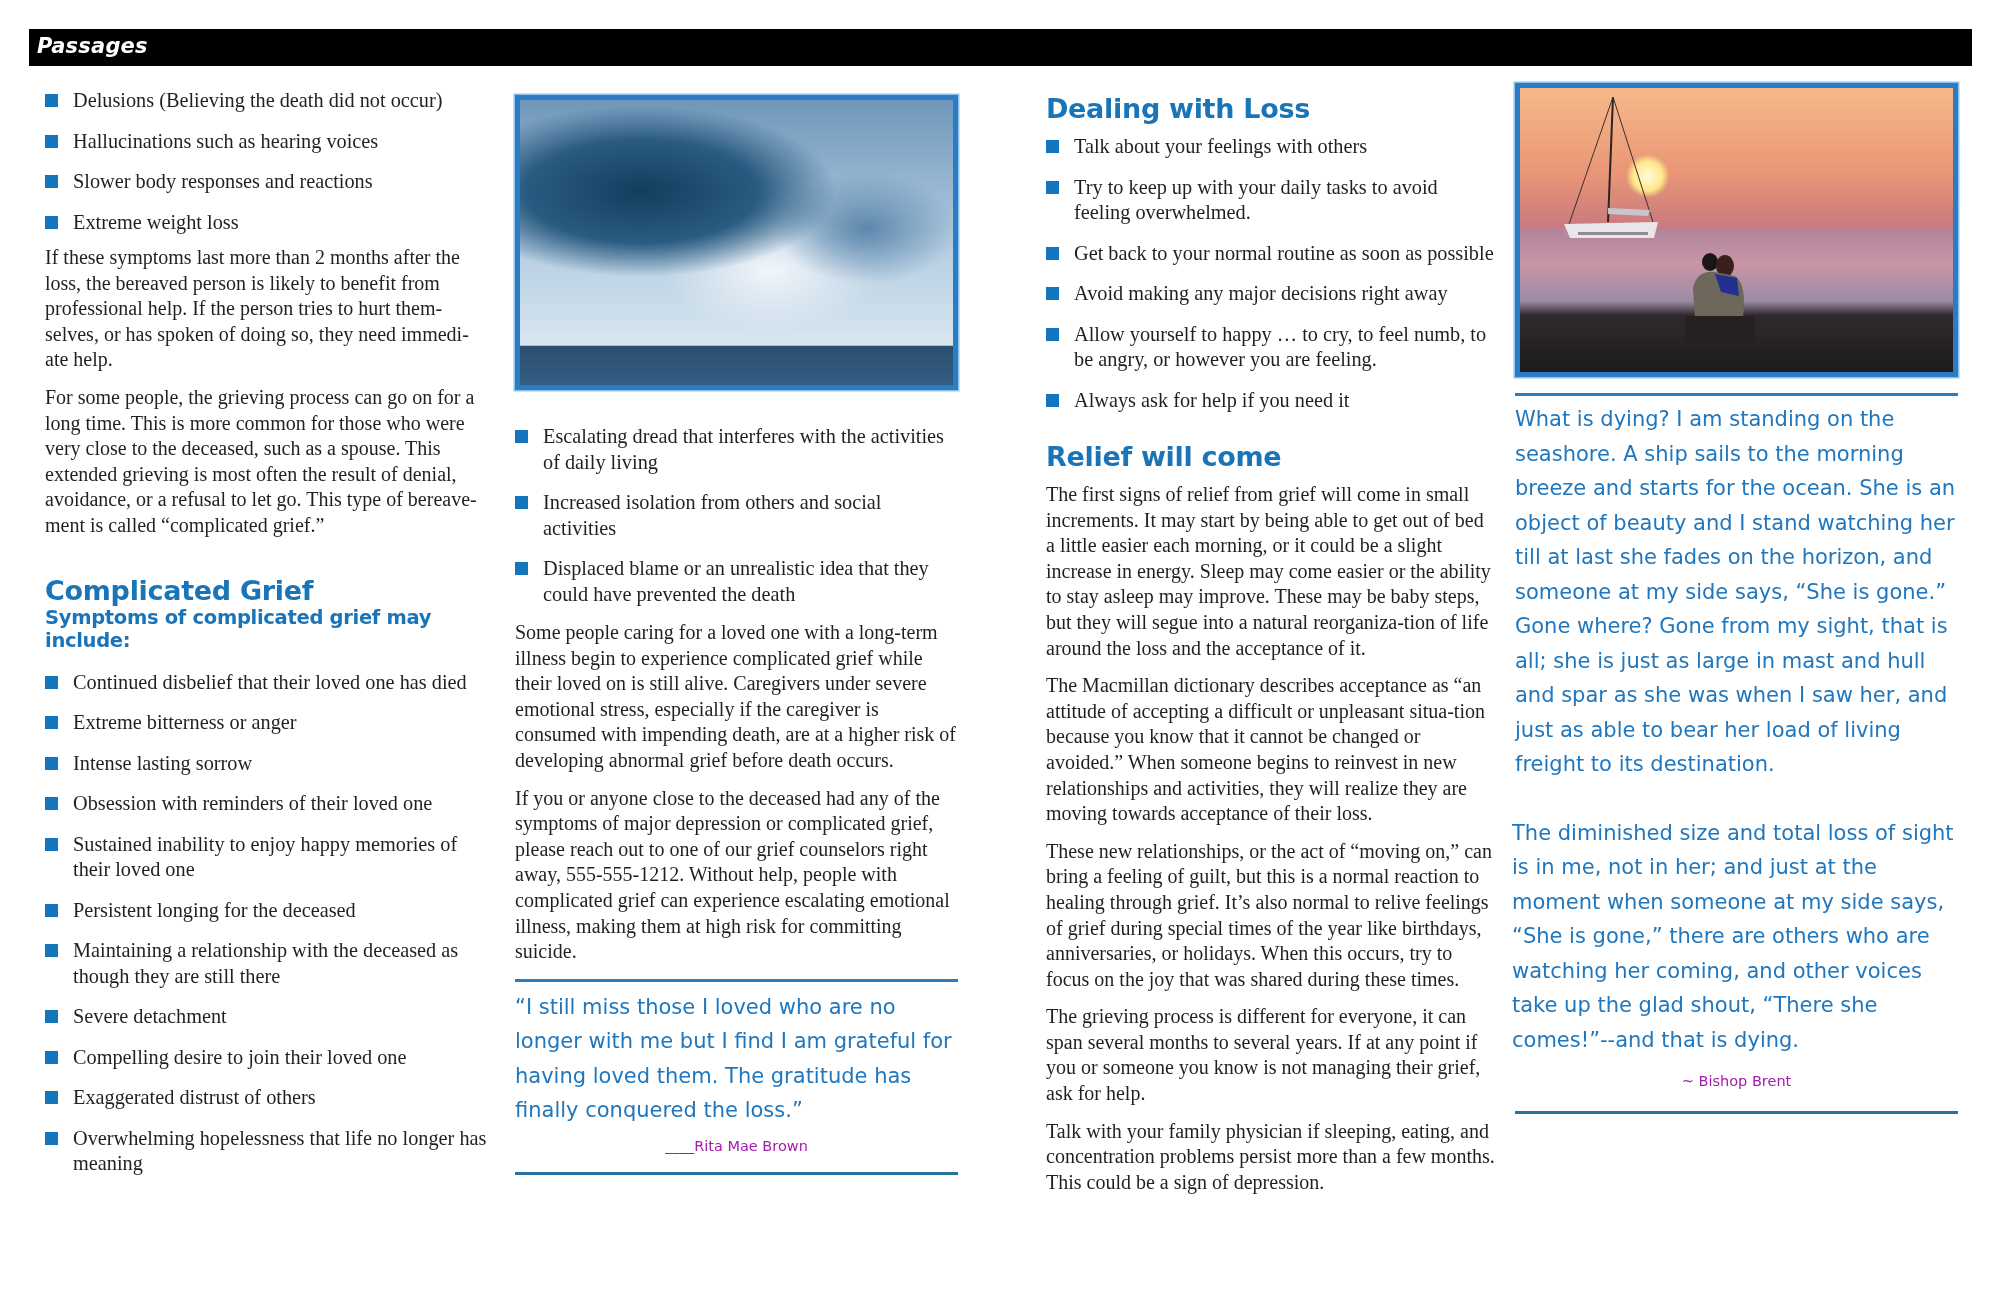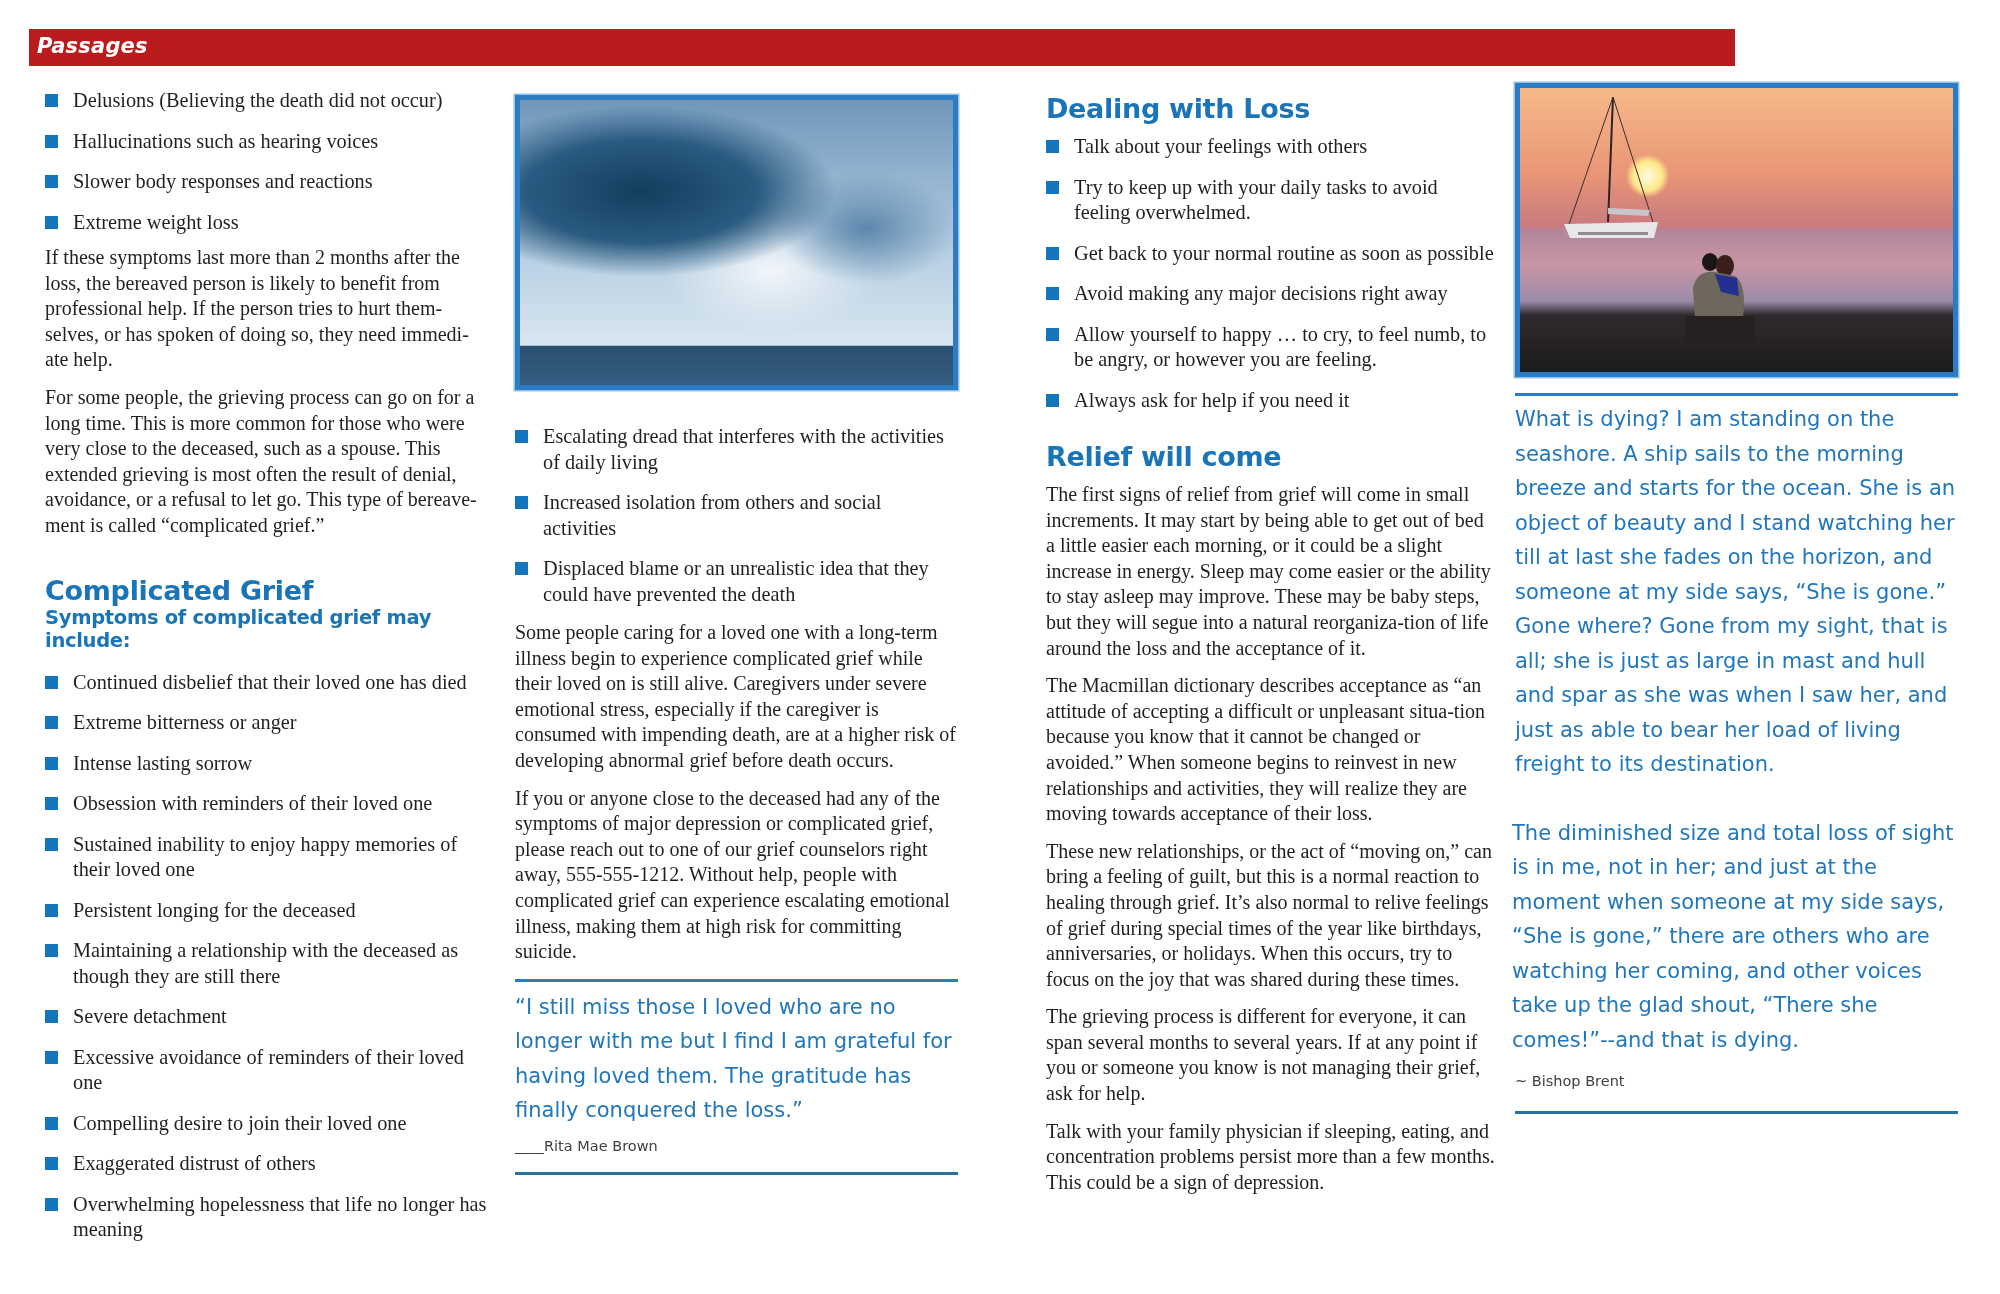--- a/index.html
+++ b/index.html
@@ -1,18 +1,18 @@
 <!DOCTYPE html>
 <html><head>
 <meta charset="utf-8">
 <style>
   html, body { margin:0; padding:0; background:#ffffff; }
   body { width:2000px; height:1294px; position:relative; overflow:hidden;
          font-family:"Liberation Serif","DejaVu Serif",serif; color:#231f20; }
-  .bar { position:absolute; left:29px; top:29px; width:1706px; height:37px; background:#b91c1c; }
+  .bar { position:absolute; left:29px; top:29px; width:1943px; height:37px; background:#000000; }
   .bar span { position:absolute; left:8px; top:5px; color:#fff; font-family:"DejaVu Sans","Liberation Sans",sans-serif;
               font-weight:bold; font-style:italic; font-size:21px; letter-spacing:0.2px; }
   .col { position:absolute; }
   .c1 { left:45px; top:88px; width:445px; }
   .c2 { left:515px; top:95px; width:443px; }
   .c3 { left:1046px; top:88px; width:450px; }
   .c4 { left:1515px; top:83px; width:443px; }
   ul.bl { list-style:none; margin:0; padding:0; }
   ul.bl li { position:relative; padding-left:28px; font-size:20.3px; line-height:25.5px; margin-bottom:15px; }
   ul.bl li .sq { position:absolute; left:0; top:6px; width:13px; height:13px; background:#1474bc; }
@@ -30,21 +30,21 @@
              linear-gradient(180deg, #6f97bb 0%, #b9d0e3 55%, #d8e6f0 86%, #2a4f70 86.5%, #345e82 100%); }
   .sunset { left:0; top:0; width:433px; height:284px;
             background:
               radial-gradient(circle at 29.5% 31%, #fffbe0 0%, #ffe98a 4%, rgba(255,220,140,0) 6%),
               linear-gradient(180deg, #f6b98a 0%, #e99676 30%, #c97a7e 49%, #b1849b 50%, #c996a6 62%, #9c8aa6 75%, #2f2a2e 80%, #1c1a1c 100%); }
   .boat { position:absolute; left:38px; top:4px; width:110px; height:150px; }
   .couple { position:absolute; left:165px; top:160px; width:70px; height:95px; }
   .rule { height:3px; background:#2b7cc0; }
   .rule.dark { background:#27729f; }
   .quote { font-family:"DejaVu Sans","Liberation Sans",sans-serif; color:#2077bd; font-size:21px; line-height:34.5px; }
-  .attrib { font-family:"DejaVu Sans","Liberation Sans",sans-serif; color:#404040; font-size:14.5px; text-align:left; }
+  .attrib { font-family:"DejaVu Sans","Liberation Sans",sans-serif; color:#a21caf; font-size:14.5px; text-align:center; }
 </style>
 </head>
 <body>
 
 <div class="bar">
   <span>Passages</span>
 </div>
 
 <div class="col c1">
   <ul class="bl">
@@ -59,21 +59,20 @@
   <h3 class="sub">Symptoms of complicated grief may include:</h3>
   <ul class="bl">
     <li><span class="sq"></span><span>Continued disbelief that their loved one has died</span></li>
     <li><span class="sq"></span><span>Extreme bitterness or anger</span></li>
     <li><span class="sq"></span><span>Intense lasting sorrow</span></li>
     <li><span class="sq"></span><span>Obsession with reminders of their loved one</span></li>
     <li><span class="sq"></span><span>Sustained inability to enjoy happy memories of their loved one</span></li>
     <li><span class="sq"></span><span>Persistent longing for the deceased</span></li>
     <li><span class="sq"></span><span>Maintaining a relationship with the deceased as though they are still there</span></li>
     <li><span class="sq"></span><span>Severe detachment</span></li>
-    <li><span class="sq"></span><span>Excessive avoidance of reminders of their loved one</span></li>
     <li><span class="sq"></span><span>Compelling desire to join their loved one</span></li>
     <li><span class="sq"></span><span>Exaggerated distrust of others</span></li>
     <li><span class="sq"></span><span>Overwhelming hopelessness that life no longer has meaning</span></li>
   </ul>
 </div>
 
 <div class="col c2" style="height:1100px">
   <div class="photo storm" title="stormy clouds over the sea"></div>
   <div style="position:absolute; top:329px; left:0; width:443px;">
     <ul class="bl">

